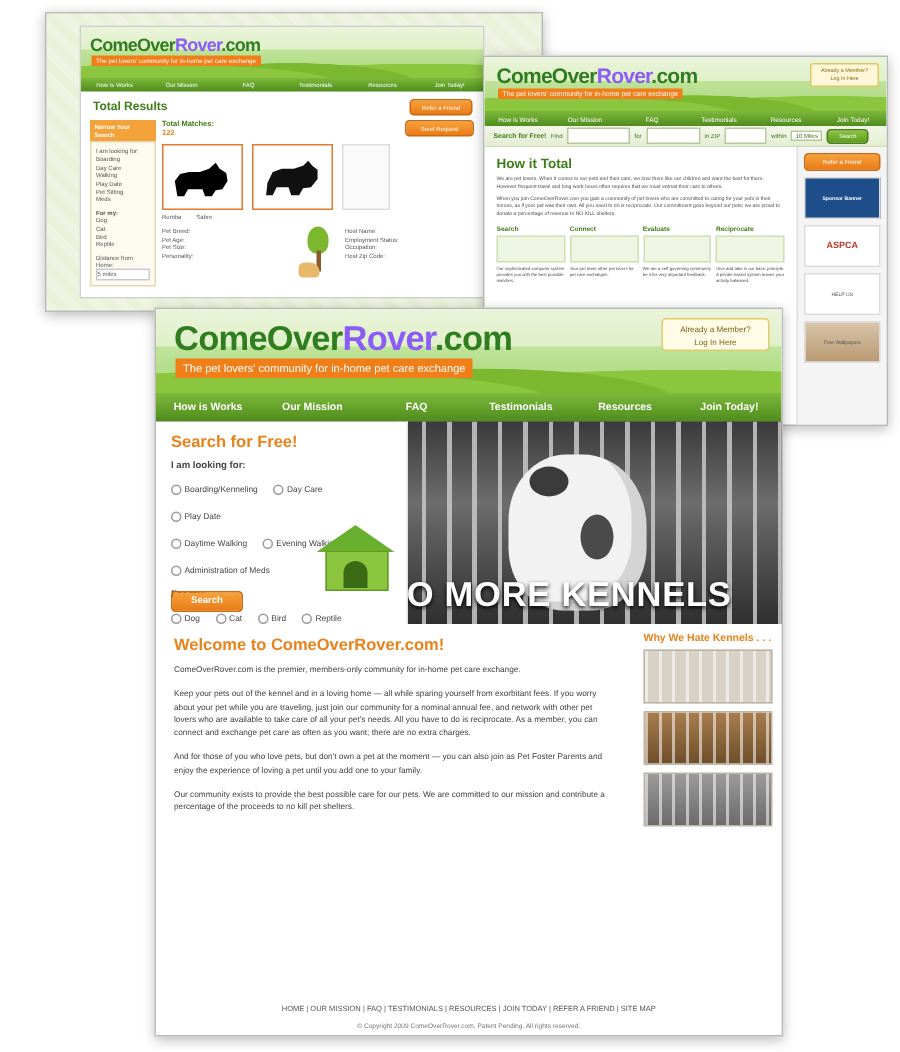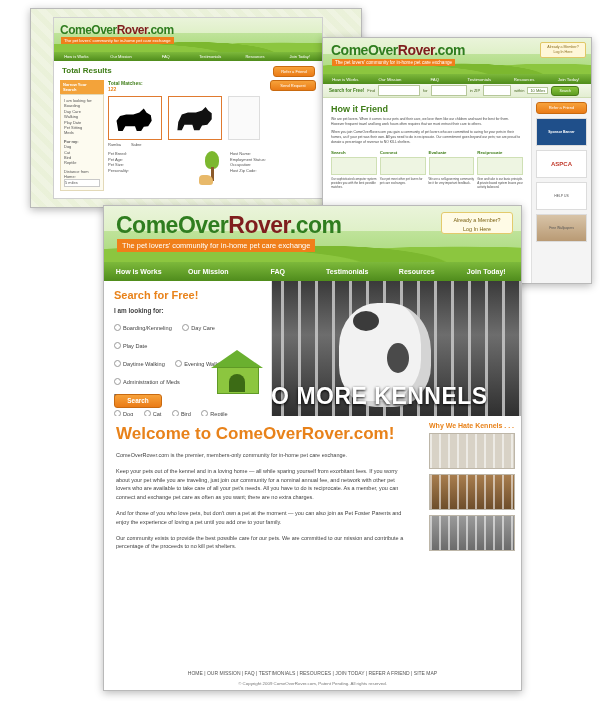--- a/index.html
+++ b/index.html
@@ -15,21 +15,21 @@
   .hdr{position:relative;background:#ffffff;}
   .hdr-strip{position:absolute;left:0;right:0;top:0;bottom:0;
     background:linear-gradient(to bottom,#eaf4da 0%,#dff0c8 45%,#cfe8ae 100%);}
   .hills{position:absolute;left:0;right:0;bottom:0;height:55%;
      background:
       radial-gradient(ellipse at 18% 115%, #8cc63f 0 38%, transparent 39%),
       radial-gradient(ellipse at 52% 120%, #7cb82f 0 42%, transparent 43%),
       radial-gradient(ellipse at 85% 118%, #8cc63f 0 40%, transparent 41%),
       linear-gradient(to bottom,#bfe39a,#a8d97a);}
   .logo{font-weight:bold;color:#2f7d1f;letter-spacing:-.5px;white-space:nowrap;}
-  .logo .red{color:#7f1d1d;}
+  .logo .red{color:#8b5cf6;}
   .logo .dotcom{color:#2f7d1f;}
   .tag{color:#ffffff;background:#f07f1a;display:inline-block;}
   .nav{background:linear-gradient(to bottom,#7db93b,#4f8c1c);color:#fff;display:flex;align-items:center;}
   .nav div{flex:1;text-align:center;color:#fff;white-space:nowrap;}
   .orange-btn{background:linear-gradient(to bottom,#f7a23b,#ea7b16);color:#fff;border:1px solid #c96a10;border-radius:3px;text-align:center;}
   .green-btn{background:linear-gradient(to bottom,#8cc63f,#5d9c22);color:#fff;border:1px solid #4a7c18;border-radius:3px;text-align:center;}
   .small{font-size:4px;line-height:1.35;color:#555;}
 
   
   #win-search{left:30px;top:8px;width:330px;height:198px;background:#f2f6e6;}
@@ -110,21 +110,21 @@
   #win-home .rb{width:5px;height:5px;border:1px solid #9a9a9a;border-radius:50%;background:#fff;display:inline-block;}
   #win-home .doghouse{position:absolute;right:8px;bottom:24px;width:52px;height:42px;}
   #win-home .doghouse .roof{position:absolute;left:0;top:0;width:0;height:0;border-left:26px solid transparent;border-right:26px solid transparent;border-bottom:18px solid #6ab02f;}
   #win-home .doghouse .base{position:absolute;left:6px;top:17px;width:40px;height:25px;background:#8cc63f;border:1px solid #5f9a26;}
   #win-home .doghouse .hole{position:absolute;left:18px;top:24px;width:16px;height:18px;background:#3c6b15;border-radius:8px 8px 0 0;}
   #win-home .srch-btn{position:absolute;left:10px;bottom:8px;width:46px;height:12px;font-size:6.4px;line-height:12px;font-weight:bold;}
   #win-home .selbox{border:1px solid #b9b9b9;background:#fff;font-size:5px;padding:0 2px;height:9px;display:inline-flex;align-items:center;}
 
   #win-home .content{position:absolute;left:0;right:0;top:210px;bottom:0;background:#fff;}
   #win-home .welcome{position:absolute;left:0;top:0;right:98px;padding:8px 12px;box-sizing:border-box;}
-  #win-home .welcome h2{margin:0 0 7px 0;font-size:17px;color:#e8821a;}
+  #win-home .welcome h2{margin:0 0 7px 0;font-size:11px;color:#e8821a;}
   #win-home .welcome p{margin:0 0 7px 0;font-size:5.5px;line-height:1.6;color:#3f3f3f;}
   #win-home .rail{position:absolute;right:0;top:0;width:98px;padding:6px;box-sizing:border-box;}
   #win-home .rail h4{margin:0 0 4px;font-size:7px;color:#e8821a;}
   #win-home .rail .ph{height:34px;background:#d8d2c6;border:1px solid #bdb6a8;margin-bottom:5px;position:relative;overflow:hidden;}
   #win-home .rail .ph .bars{position:absolute;inset:0;background:repeating-linear-gradient(to right,rgba(255,255,255,.55) 0 2px,transparent 2px 9px);}
   #win-home .rail .ph.brown{background:linear-gradient(to bottom,#a87d4e,#6e4e2a);}
   #win-home .rail .ph.grey{background:linear-gradient(to bottom,#9a9a9a,#6b6b6b);}
   #win-home .footlinks{position:absolute;left:0;right:0;bottom:14px;text-align:center;font-size:5px;color:#555;}
   #win-home .copyright{position:absolute;left:0;right:0;bottom:4px;text-align:center;font-size:4.4px;color:#777;}
 </style>
@@ -236,21 +236,21 @@
     <input style="width: 36px;">
     <span>for</span>
     <input style="width: 30px;">
     <span>in ZIP</span>
     <input style="width: 22px;">
     <span>within</span>
     <span style="border:1px solid #b6c79a;background:#fff;padding:0 2px;">10 Miles</span>
     <span class="green-btn" style="width:26px;height:8px;line-height:8px;font-size:3.6px;">Search</span>
   </div>
   <div class="body">
-    <h2>How it Friend</h2>
+    <h2>How it Total</h2>
     <p>We are pet lovers. When it comes to our pets and their care, we love them like our children and want the best for them.  However frequent travel and long work hours often requires that we must entrust their care to others.</p>
     <p>When you join ComeOverRover.com you gain a community of pet lovers who are committed to caring for your pets in their homes, as if your pet was their own.  All you need to do is reciprocate.  Our commitment goes beyond our pets; we are proud to donate a percentage of revenue to NO KILL shelters.</p>
     <div class="four">
       <div class="c">
         <h4>Search</h4>
         <div class="cbox"></div>
         <p>Our sophisticated computer system provides you with the best possible matches.</p>
       </div>
       <div class="c">
         <h4>Connect</h4>

